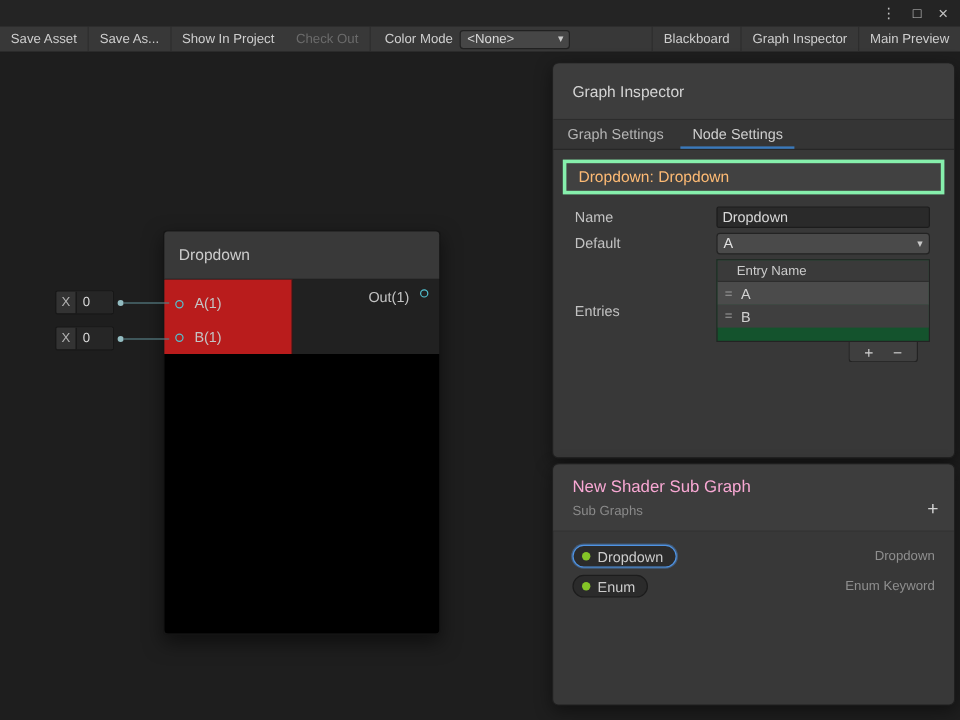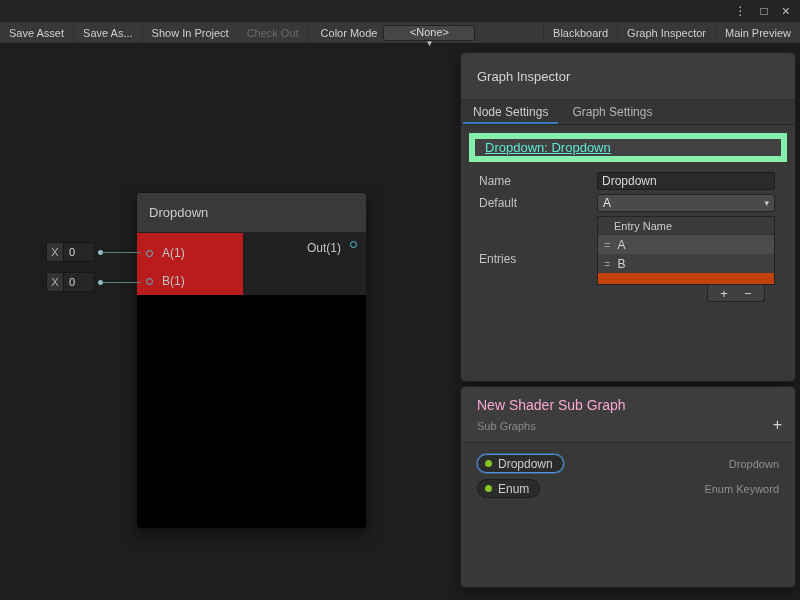--- a/index.html
+++ b/index.html
@@ -21,21 +21,21 @@
   .doc-icon::after { content: ""; position: absolute; left: 1px; top: 2px; width: 5px; height: 1px; background: #a8a8a8; box-shadow: 0 2px 0 #a8a8a8, 0 4px 0 #a8a8a8; }
   .win-controls { margin-left: auto; display: flex; align-items: center; gap: 14px; padding-right: 10px; color: #c2c2c2; font-size: 12px; }
   .win-controls span { line-height: 1; }
 
   
   .toolbar { position: absolute; top: 22px; left: 0; width: 800px; height: 22px; background: #383838; border-bottom: 1px solid #191919; display: flex; align-items: center; }
   .tb-btn { padding: 0 9px; height: 100%; display: flex; align-items: center; color: #cfcfcf; white-space: nowrap; }
   .tb-btn.disabled { color: #6b6b6b; }
   .tb-sep { width: 1px; height: 100%; background: #2d2d2d; flex: 0 0 auto; }
   .tb-label { padding: 0 6px 0 12px; color: #cfcfcf; }
-  .dropdown { display: flex; align-items: center; justify-content: space-between; width: 92px; height: 16px; margin: 0 8px 0 0; padding: 0 5px; background: #464646; border: 1px solid #212121; border-radius: 3px; color: #d8d8d8; flex-direction: column; }
+  .dropdown { display: flex; align-items: center; justify-content: space-between; width: 92px; height: 16px; margin: 0 8px 0 0; padding: 0 5px; background: #464646; border: 1px solid #212121; border-radius: 3px; color: #d8d8d8; }
   .dropdown .arrow { font-size: 9px; color: #c8c8c8; }
   .tb-right { margin-left: auto; display: flex; height: 100%; }
 
   
   .node { position: absolute; left: 136px; top: 192px; width: 231px; border-radius: 3px; background: #212121; border: 1px solid #151515; box-shadow: 0 6px 16px rgba(0,0,0,.5); }
   .node-header { height: 40px; background: #393939; border-bottom: 1px solid #232323; display: flex; align-items: center; padding: 0 12px; font-size: 13px; color: #cccccc; border-radius: 3px 3px 0 0; }
   .node-body { position: relative; height: 62px; background: #212121; display: flex; }
   .node-inputs { width: 107px; background: #b91c1c; border-right: 1px solid #1a1a1a; padding-top: 6px; }
   .port-row { height: 28px; display: flex; align-items: center; gap: 9px; padding-left: 9px; font-size: 12px; color: #c4c4c4; }
   .port-circle { width: 7px; height: 7px; border: 1px solid #53c2d1; border-radius: 50%; flex: 0 0 auto; }
@@ -55,30 +55,30 @@
   
   .panel { position: absolute; background: #383838; border: 1px solid #1f1f1f; border-radius: 5px; box-shadow: 0 4px 14px rgba(0,0,0,.45); }
 
   
   .inspector { left: 460px; top: 52px; width: 336px; height: 330px; }
   .insp-title { height: 47px; display: flex; align-items: center; padding: 0 16px; font-size: 13px; color: #d4d4d4; background: #3d3d3d; border-bottom: 1px solid #2c2c2c; border-radius: 5px 5px 0 0; }
   .tabs { height: 25px; display: flex; background: #353535; border-bottom: 1px solid #272727; font-size: 12px; }
   .tab { padding: 0 12px; display: flex; align-items: center; position: relative; color: #cfcfcf; }
   .tab.inactive { color: #b5b5b5; }
   .tab.active::after { content: ""; position: absolute; left: 2px; right: 2px; bottom: 0; height: 2px; background: #3a79bb; }
-  .section-header { margin: 8px 8px 0; height: 29px; background: #414141; border: 6px solid #86efac; display: flex; align-items: center; padding: 0 10px; font-size: 13px; color: #5eead4; text-decoration: underline; }
+  .section-header { margin: 8px 8px 0; height: 29px; background: #414141; border: 3px solid #86efac; display: flex; align-items: center; padding: 0 10px; font-size: 13px; color: #fdba74; }
   .insp-fields { padding: 10px 20px 0 18px; }
   .field-row { display: flex; align-items: center; margin-bottom: 4px; }
   .field-label { width: 118px; flex: 0 0 auto; font-size: 12px; color: #c2c2c2; }
   .text-field { flex: 1; height: 18px; background: #2a2a2a; border: 1px solid #1c1c1c; border-radius: 2px; color: #d8d8d8; font-size: 12px; padding: 0 4px; font-family: inherit; outline: none; }
   .select-field { flex: 1; height: 18px; background: #4a4a4a; border: 1px solid #232323; border-radius: 3px; display: flex; align-items: center; justify-content: space-between; padding: 0 5px; font-size: 12px; color: #e0e0e0; }
   .select-field .arrow { font-size: 9px; color: #c8c8c8; }
   .entries-row { margin-top: 2px; }
   .entries-wrap { flex: 1; }
-  .entries-list { background: #c2410c; border: 1px solid #232323; }
+  .entries-list { background: #14532d; border: 1px solid #232323; }
   .entries-header { height: 18px; display: flex; align-items: center; padding-left: 16px; font-size: 11px; color: #cccccc; background: #3a3a3a; border-bottom: 1px solid #2d2d2d; }
   .entry-row { height: 19px; display: flex; align-items: center; gap: 7px; padding-left: 6px; font-size: 12px; color: #d2d2d2; background: #3f3f3f; }
   .entry-row.selected { background: #4b4b4b; }
   .drag-handle { color: #9a9a9a; font-size: 11px; }
   .entries-spacer { height: 11px; }
   .entries-footer { display: flex; justify-content: flex-end; }
   .footer-box { display: flex; gap: 4px; background: #3f3f3f; border: 1px solid #232323; border-top: none; border-radius: 0 0 3px 3px; padding: 1px 6px; margin-right: 10px; }
   .list-btn { width: 20px; height: 14px; display: flex; align-items: center; justify-content: center; color: #d0d0d0; font-size: 13px; line-height: 1; }
 
   
@@ -164,22 +164,22 @@
     <span class="value-comp">X</span>
     <span class="value-num">0</span>
   </div>
   <span class="conn-dot"></span>
   <span class="conn-line"></span>
 </div>
 
 <div class="panel inspector">
   <div class="insp-title">Graph Inspector</div>
   <div class="tabs">
+    <div class="tab inactive">Graph Settings</div>
     <div class="tab active">Node Settings</div>
-    <div class="tab inactive">Graph Settings</div>
   </div>
   <div class="section-header">Dropdown: Dropdown</div>
   <div class="insp-fields">
     <div class="field-row">
       <span class="field-label">Name</span>
       <input class="text-field" value="Dropdown" style="">
     </div>
     <div class="field-row">
       <span class="field-label">Default</span>
       <div class="select-field">

